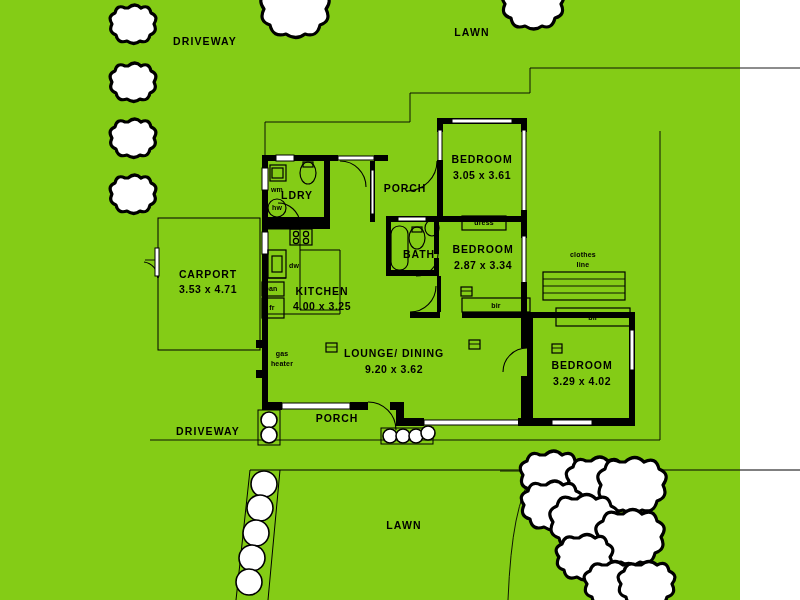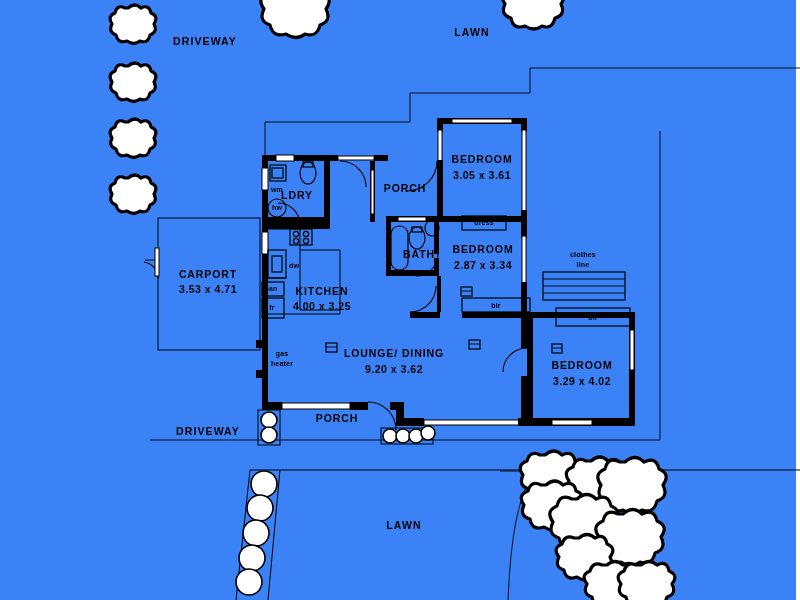--- a/index.html
+++ b/index.html
@@ -1,18 +1,18 @@
 <!DOCTYPE html>
 <html><head>
 <meta charset="utf-8">
 <title>Floor Plan</title>
 <style>
   html,body{margin:0;padding:0;background:#ffffff;}
   body{width:800px;height:600px;overflow:hidden;font-family:"Liberation Sans",sans-serif;}
-  #plan{position:relative;width:796px;height:600px;background:#3b82f6;}
+  #plan{position:relative;width:740px;height:600px;background:#84cc16;}
   svg{display:block;}
   .lbl{
     font-family:"Liberation Sans",sans-serif;
     font-weight:bold;
     fill:#000000;
     text-anchor:middle;
     dominant-baseline:middle;
     letter-spacing:0.4px;
   }
   .lbl-site{font-size:10.5px;letter-spacing:1.1px;}

